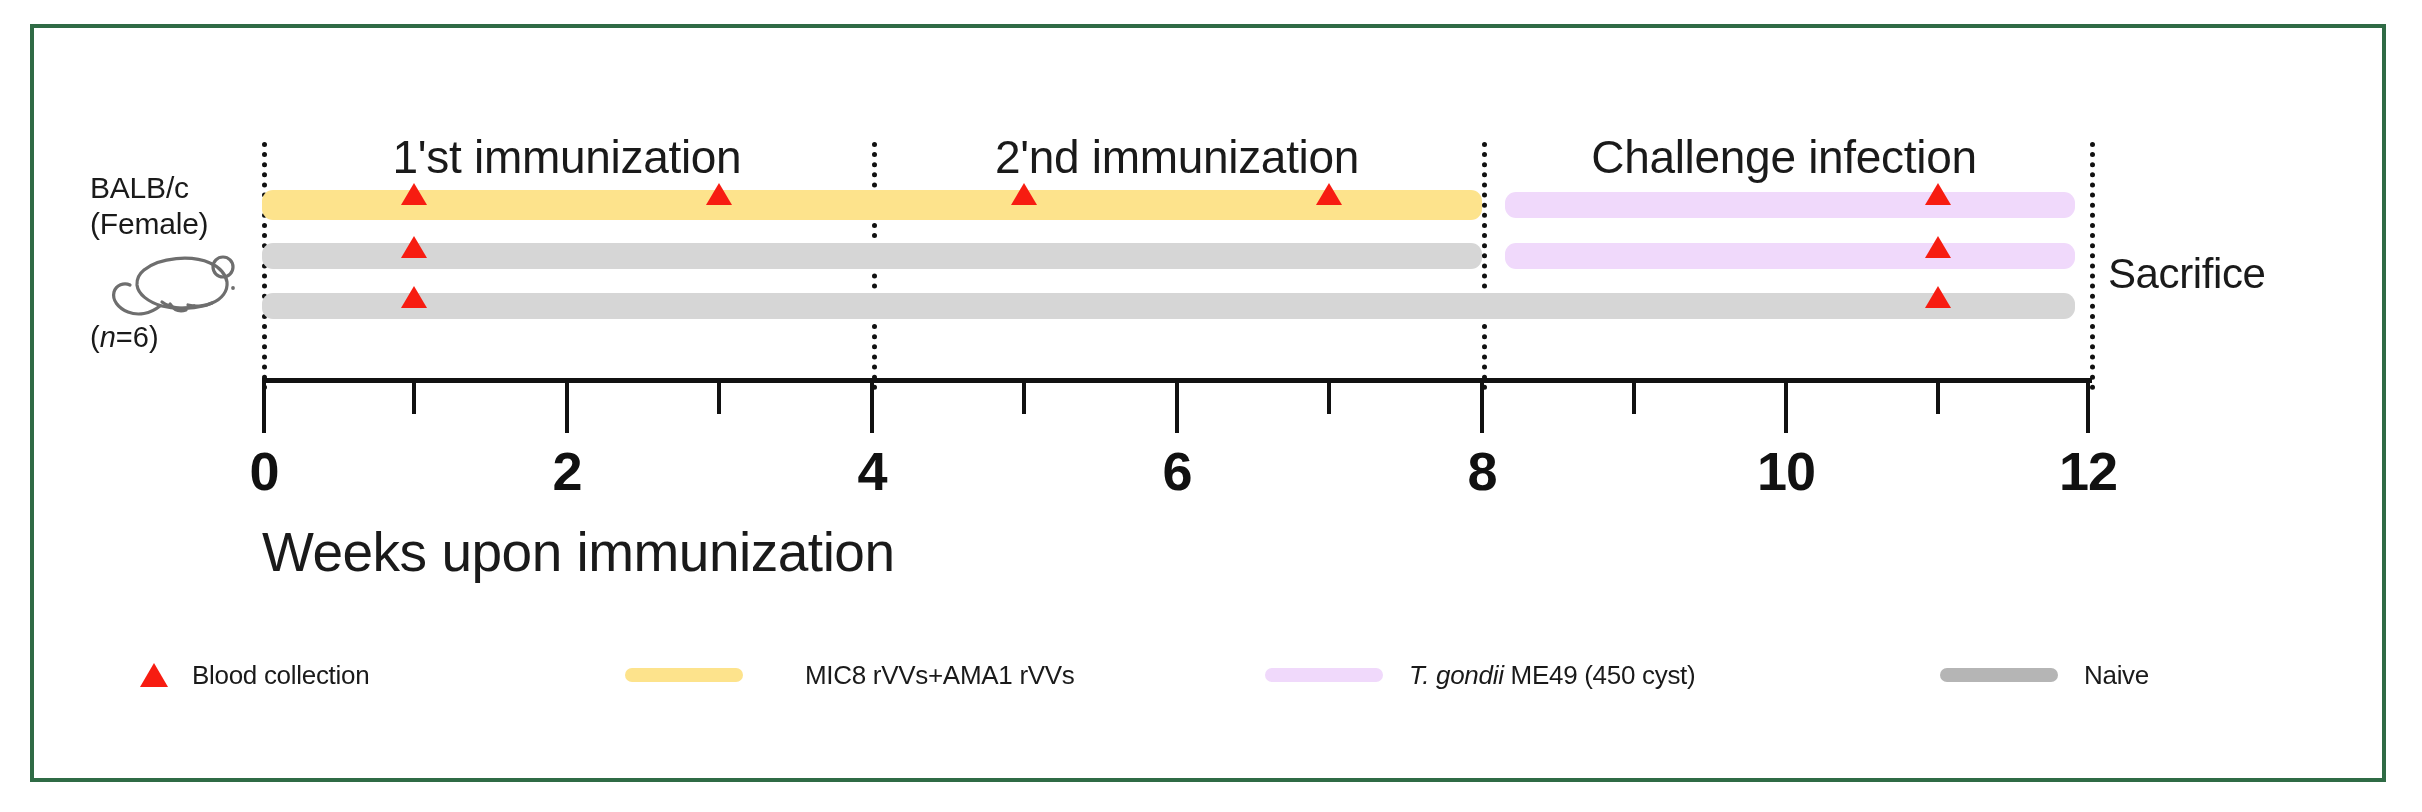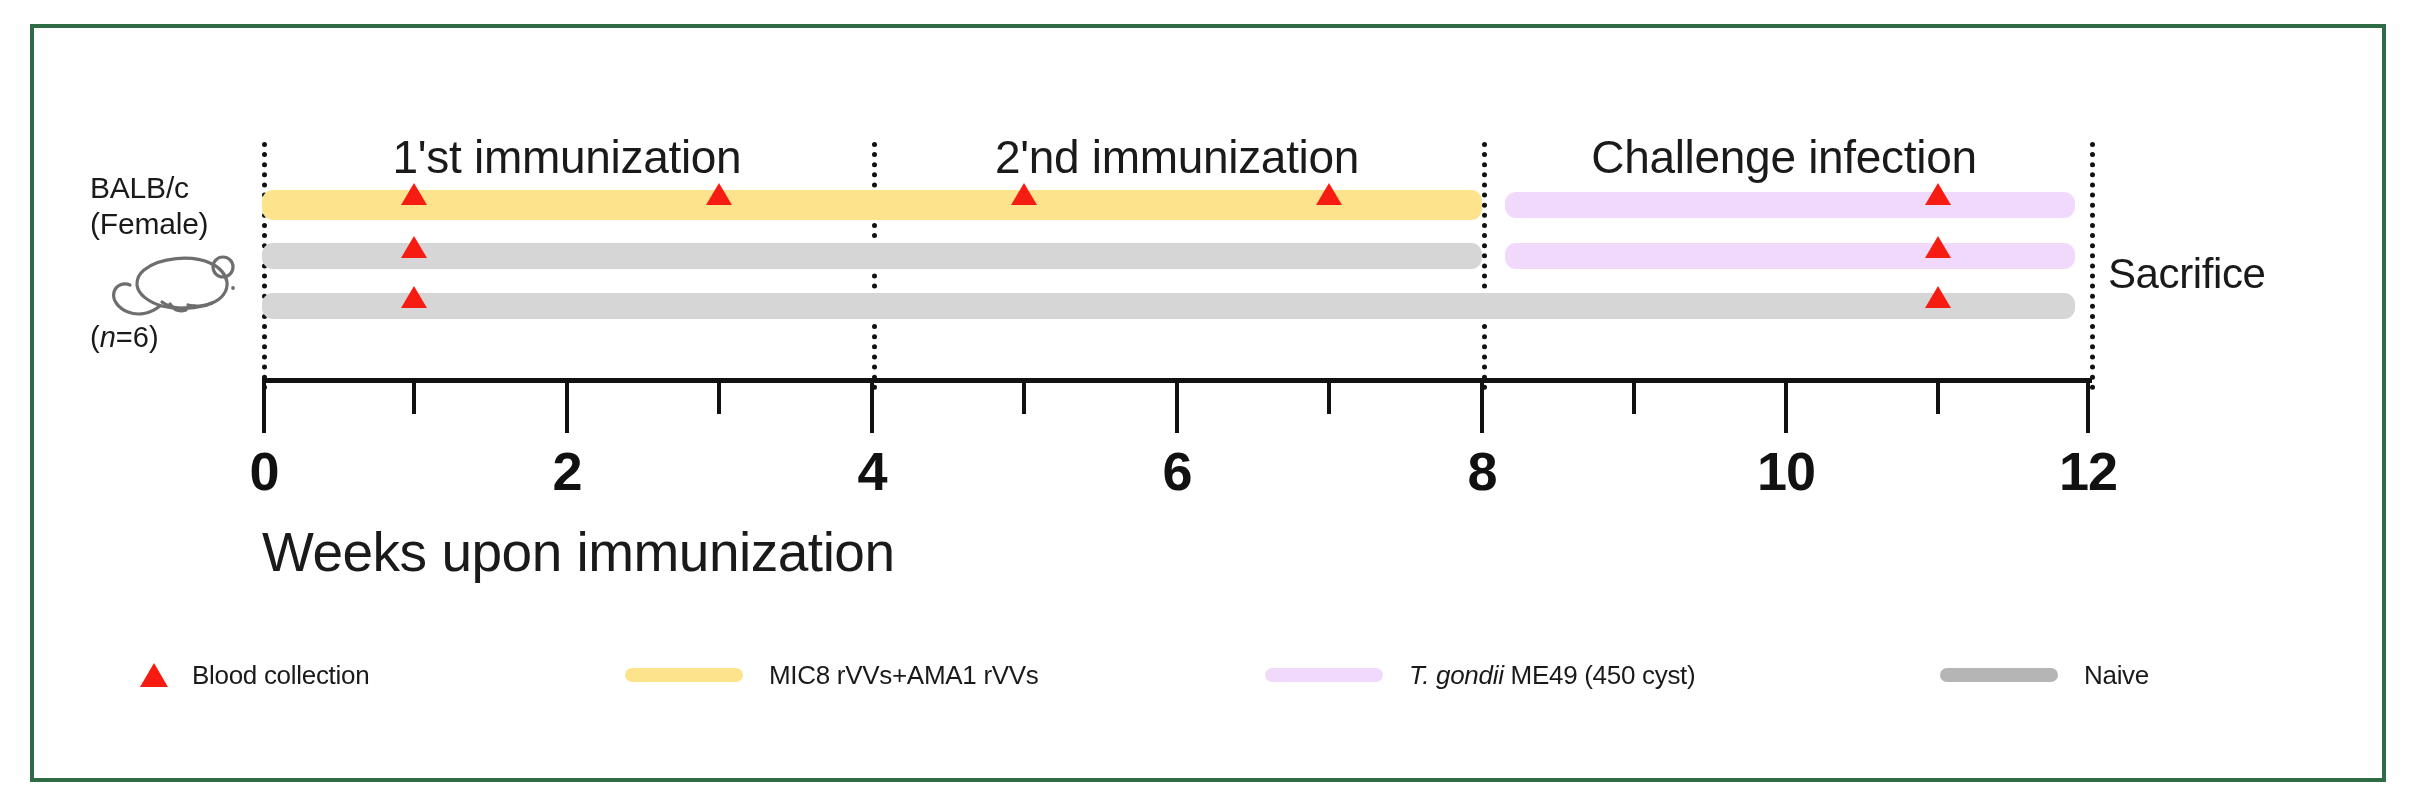--- a/index.html
+++ b/index.html
@@ -267,21 +267,21 @@
 
   <div id="sacrifice">Sacrifice</div>
 
   <div id="legend">
 
     <div class="legend-item" style="left:0px;">
       <div class="legend-swatch-tri"></div>
       <div class="legend-label">Blood collection</div>
     </div>
 
-    <div class="legend-item" style="left:485px;">
+    <div class="legend-item" style="left:485px;gap:36px;">
       <div class="legend-swatch-line" style="background:#fde38c;"></div>
       <div class="legend-label">MIC8 rVVs+AMA1 rVVs</div>
     </div>
 
     <div class="legend-item" style="left:1125px;">
       <div class="legend-swatch-line" style="background:#f0d9fb;"></div>
       <div class="legend-label"><span class="ital">T. gondii</span>&nbsp;<span>ME49 (450 cyst)</span></div>
     </div>
 
     <div class="legend-item" style="left:1800px;">

